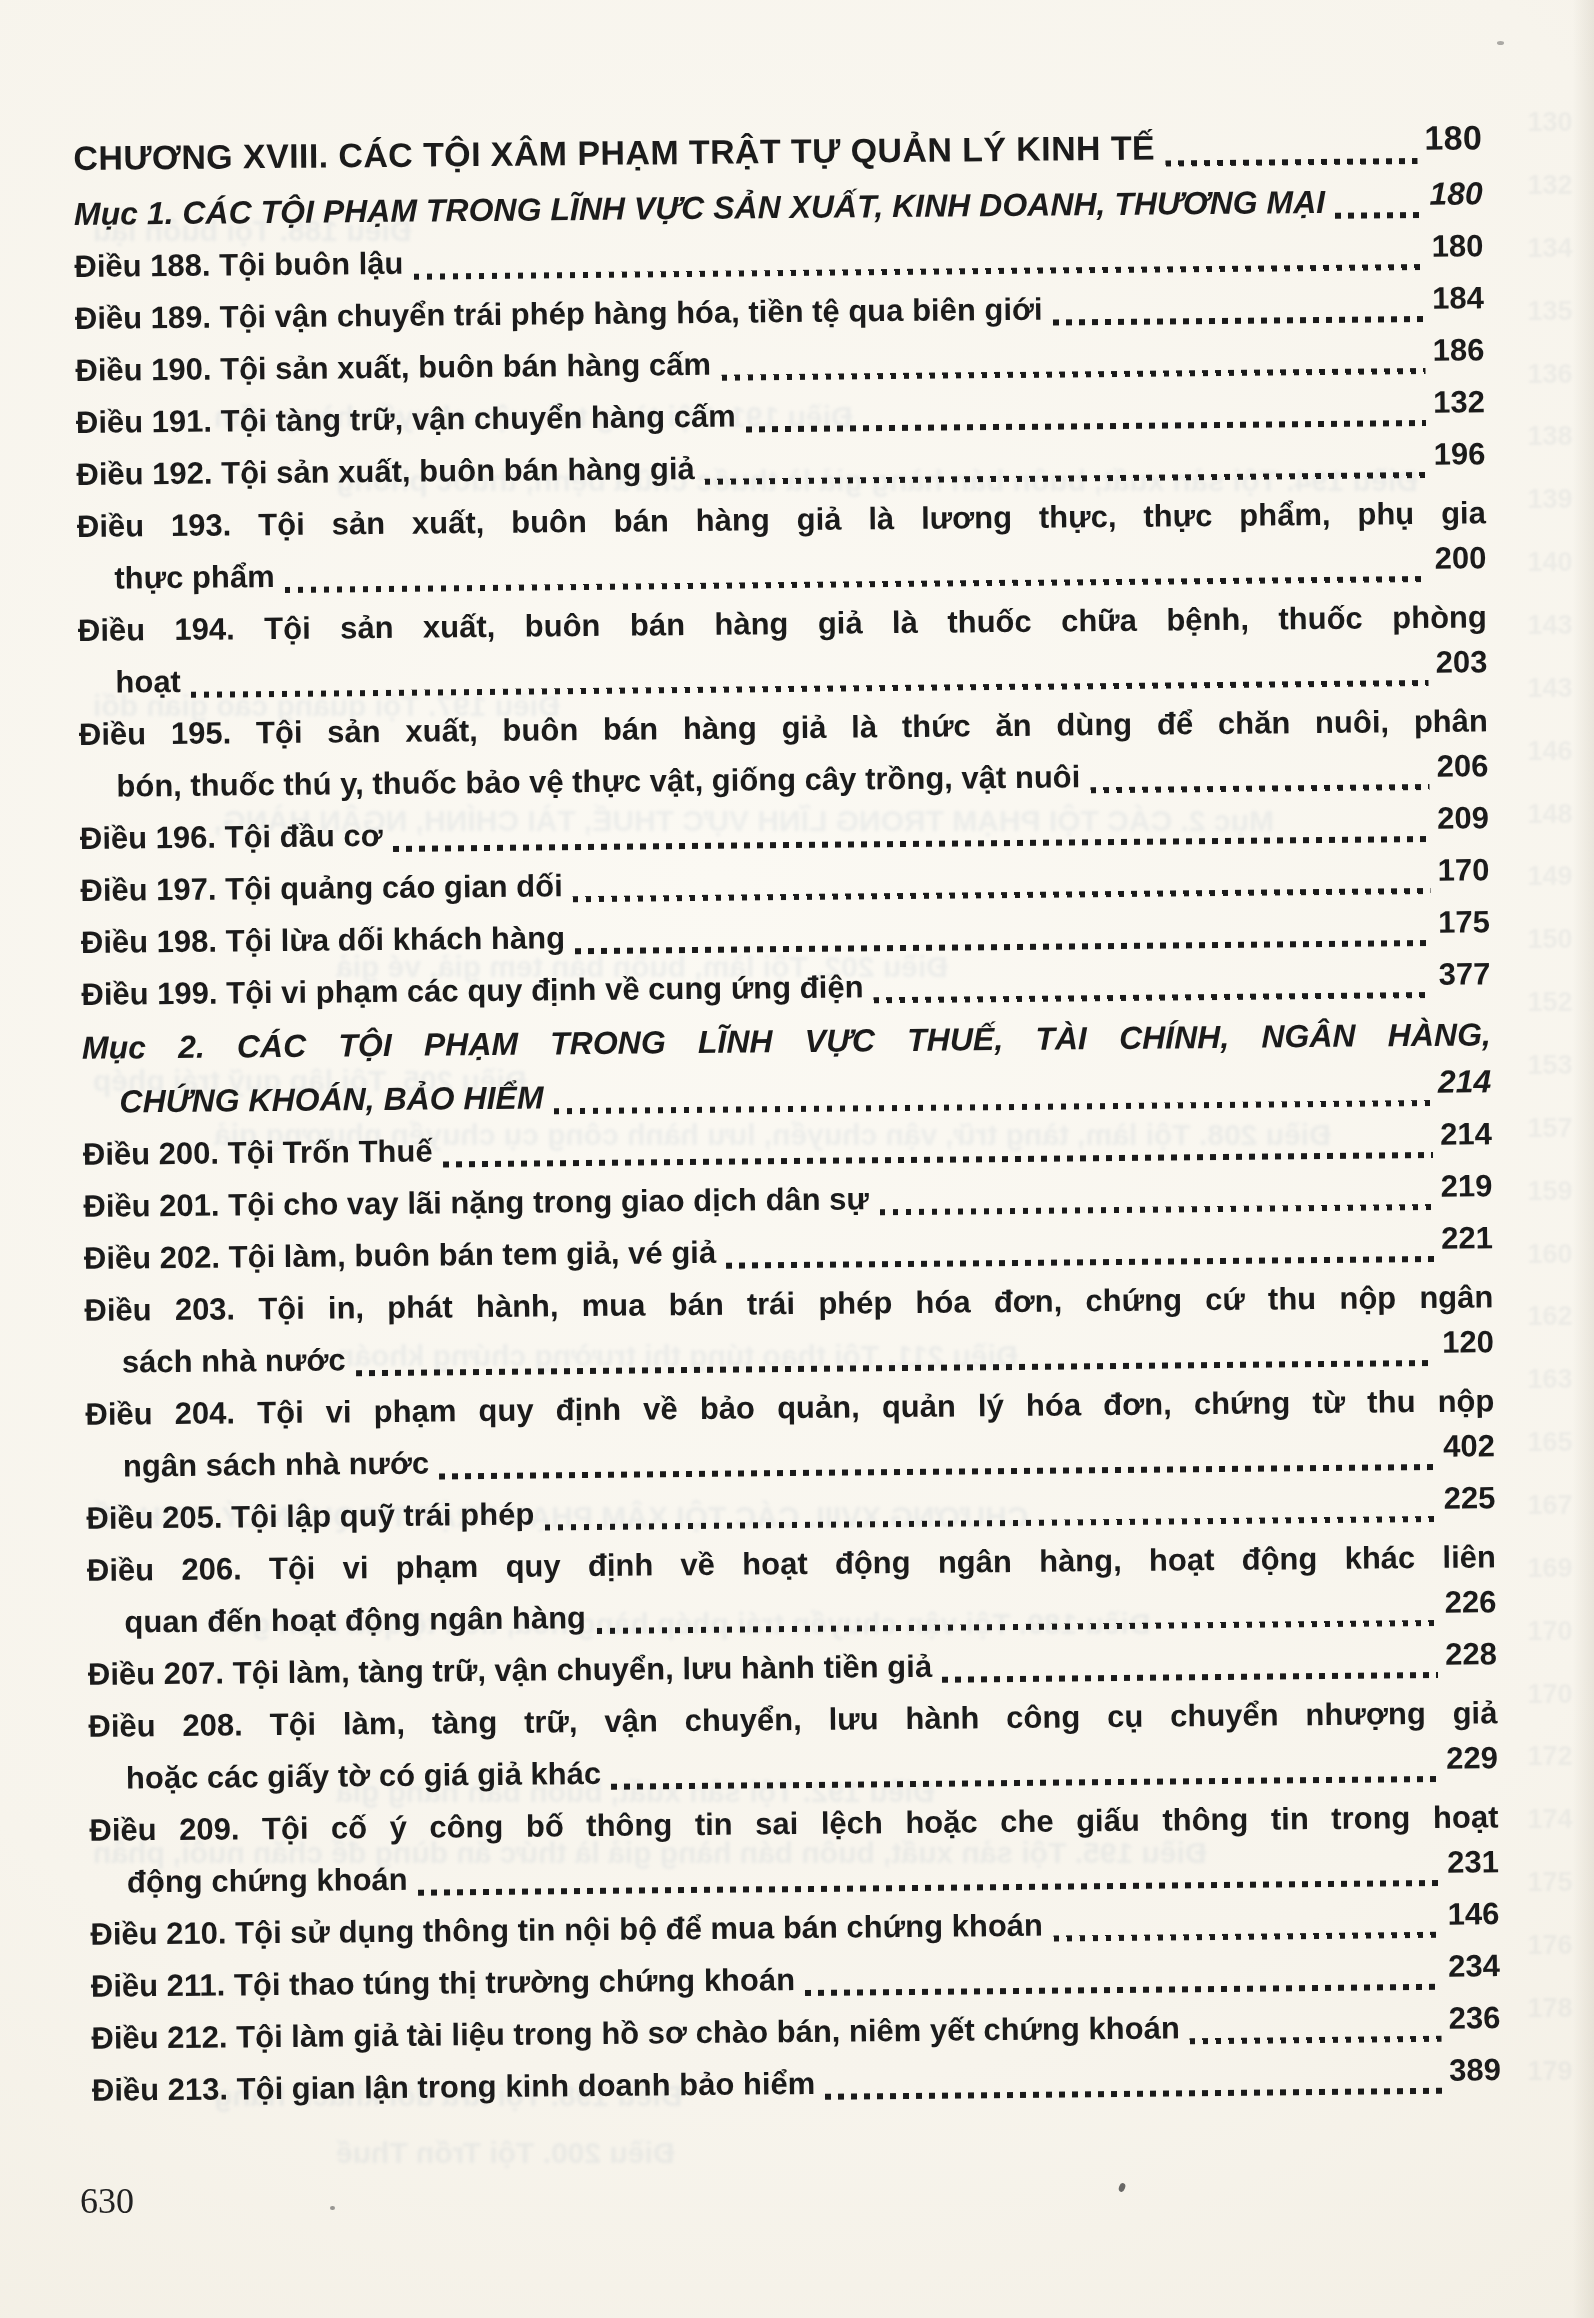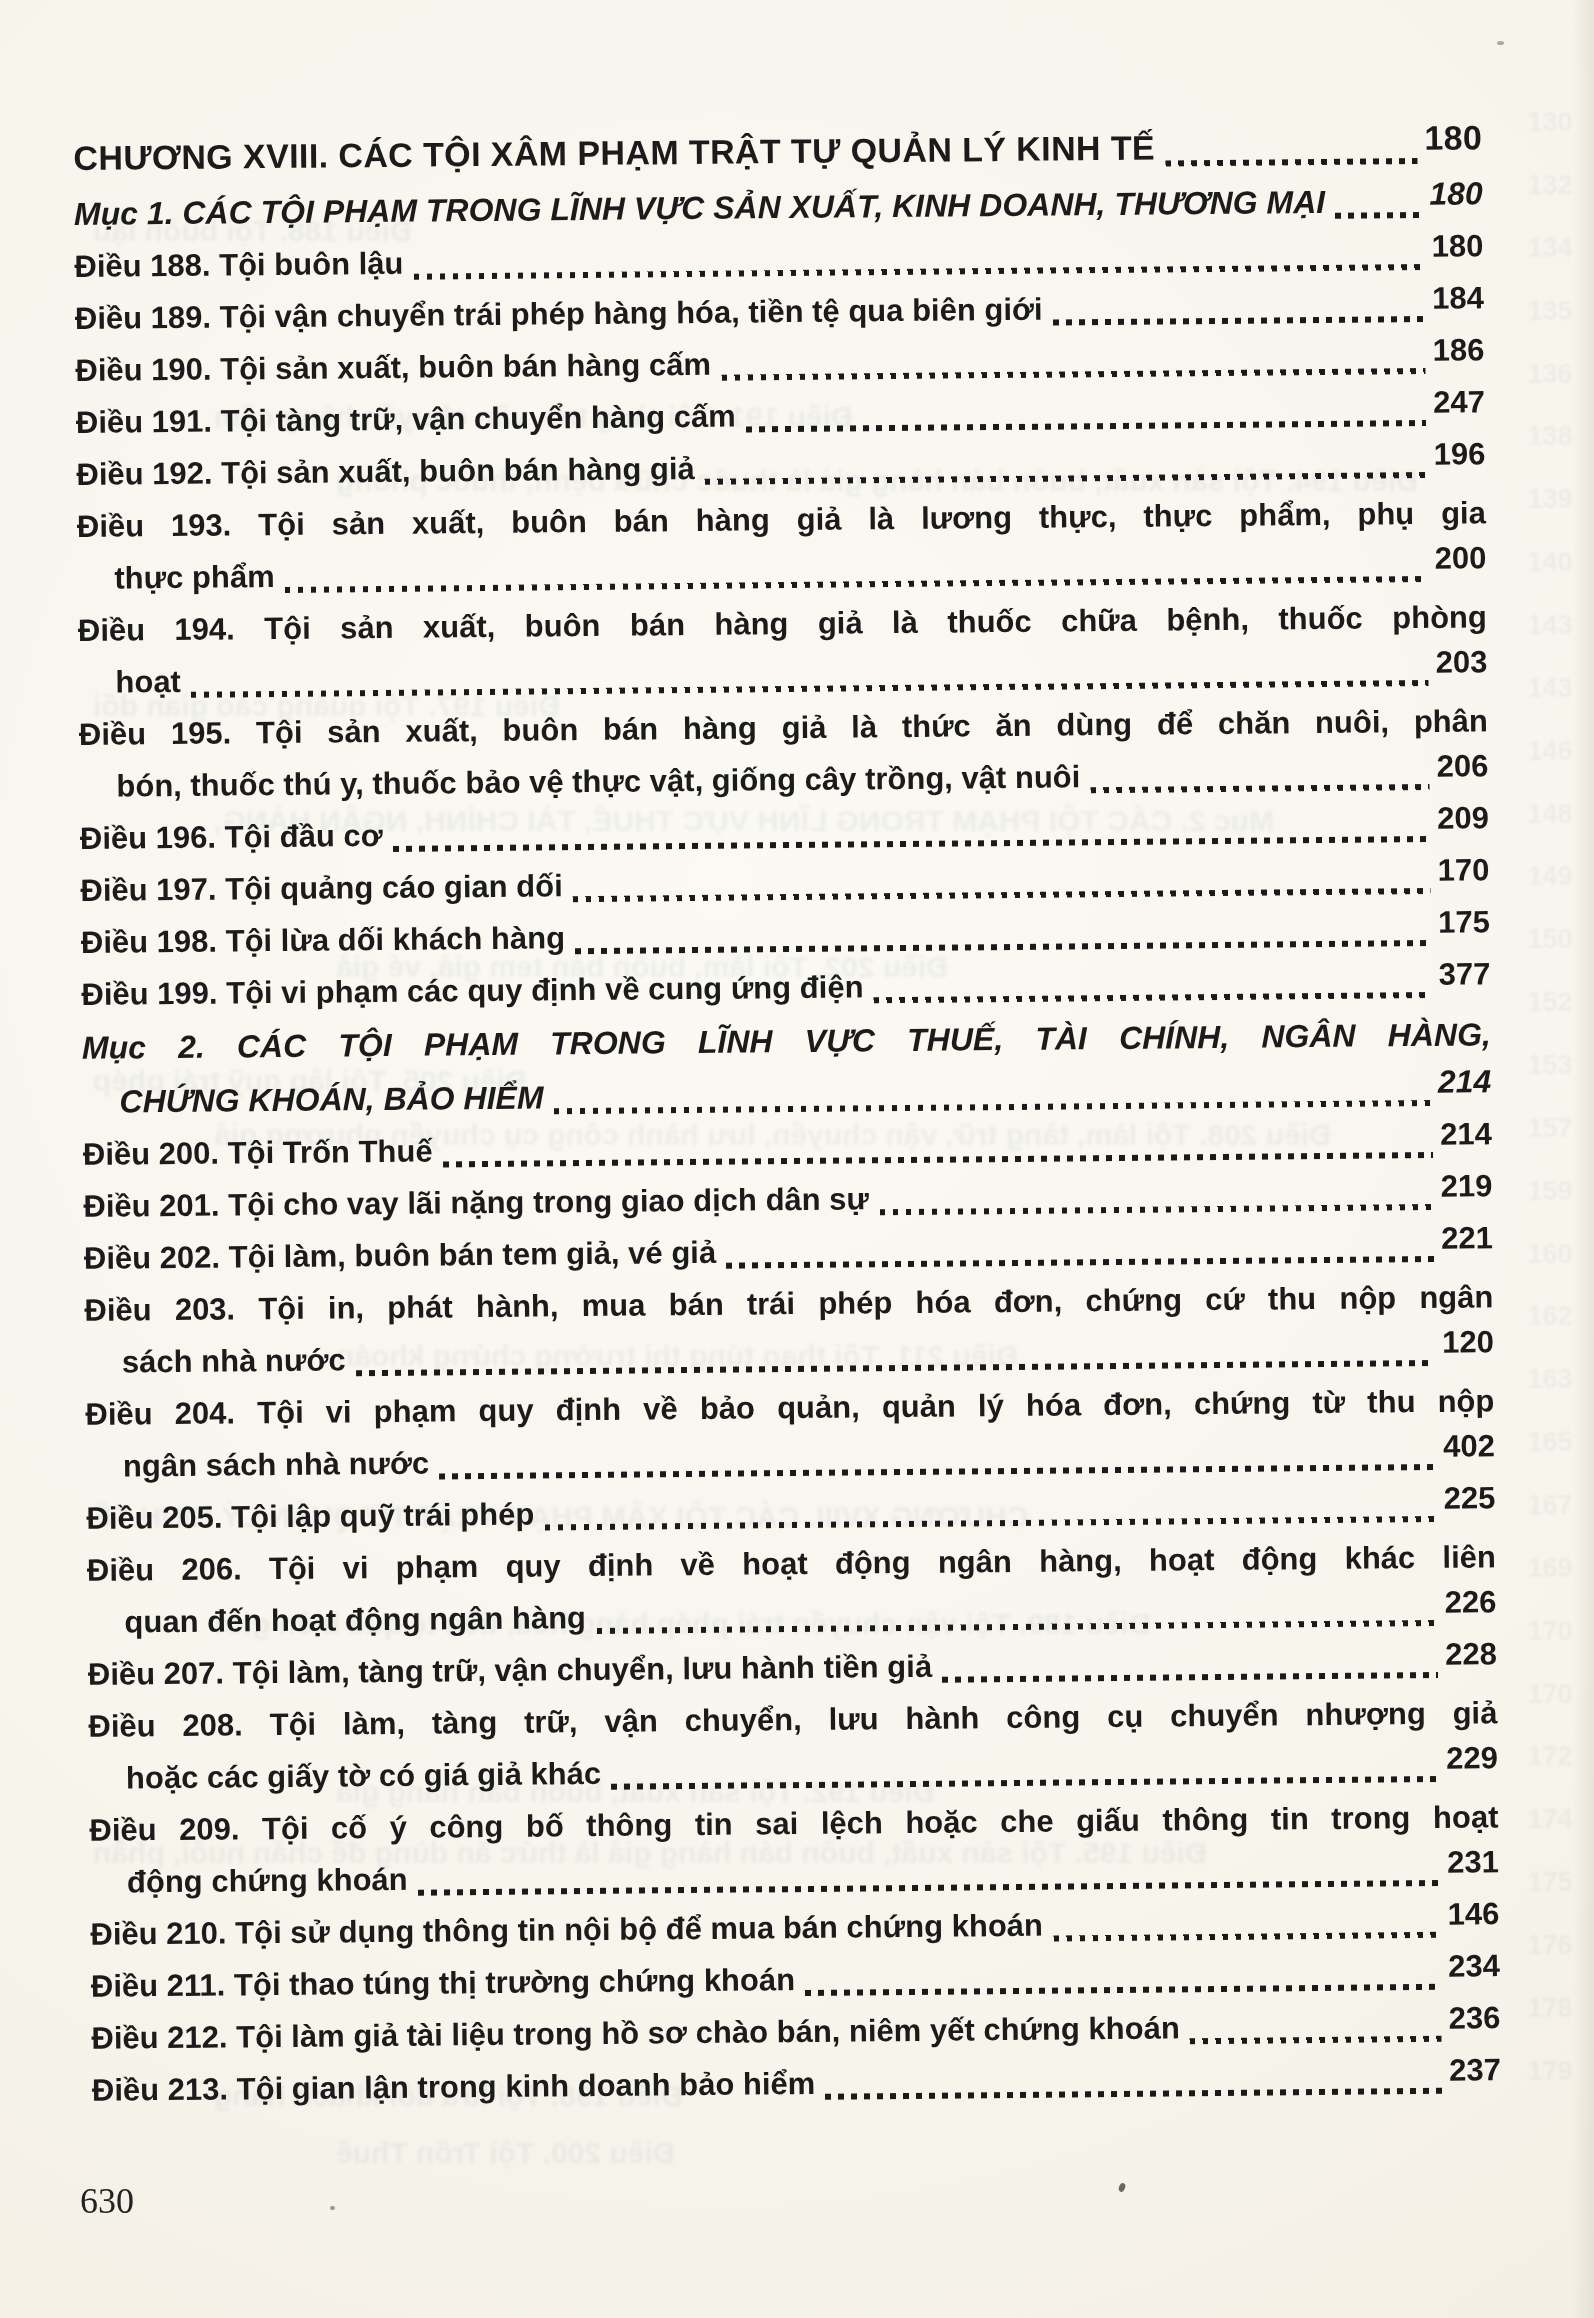--- a/index.html
+++ b/index.html
@@ -143,21 +143,21 @@
           <div class="line last">
             <span class="txt">Điều 190. Tội sản xuất, buôn bán hàng cấm</span>
             <span class="leader"></span>
             <span class="pg">186</span>
           </div>
         </div>
         <div class="row entry">
           <div class="line last">
             <span class="txt">Điều 191. Tội tàng trữ, vận chuyển hàng cấm</span>
             <span class="leader"></span>
-            <span class="pg">247</span>
+            <span class="pg">132</span>
           </div>
         </div>
         <div class="row entry">
           <div class="line last">
             <span class="txt">Điều 192. Tội sản xuất, buôn bán hàng giả</span>
             <span class="leader"></span>
             <span class="pg">196</span>
           </div>
         </div>
         <div class="row entry">
@@ -313,21 +313,21 @@
           <div class="line last">
             <span class="txt">Điều 212. Tội làm giả tài liệu trong hồ sơ chào bán, niêm yết chứng khoán</span>
             <span class="leader"></span>
             <span class="pg">236</span>
           </div>
         </div>
         <div class="row entry">
           <div class="line last">
             <span class="txt">Điều 213. Tội gian lận trong kinh doanh bảo hiểm</span>
             <span class="leader"></span>
-            <span class="pg">237</span>
+            <span class="pg">389</span>
           </div>
         </div>
       </div>
   </div>
 
   <div class="footer">630</div>
 
   <div class="speck s1"></div>
   <div class="speck s2"></div>
   <div class="speck s3"></div>

